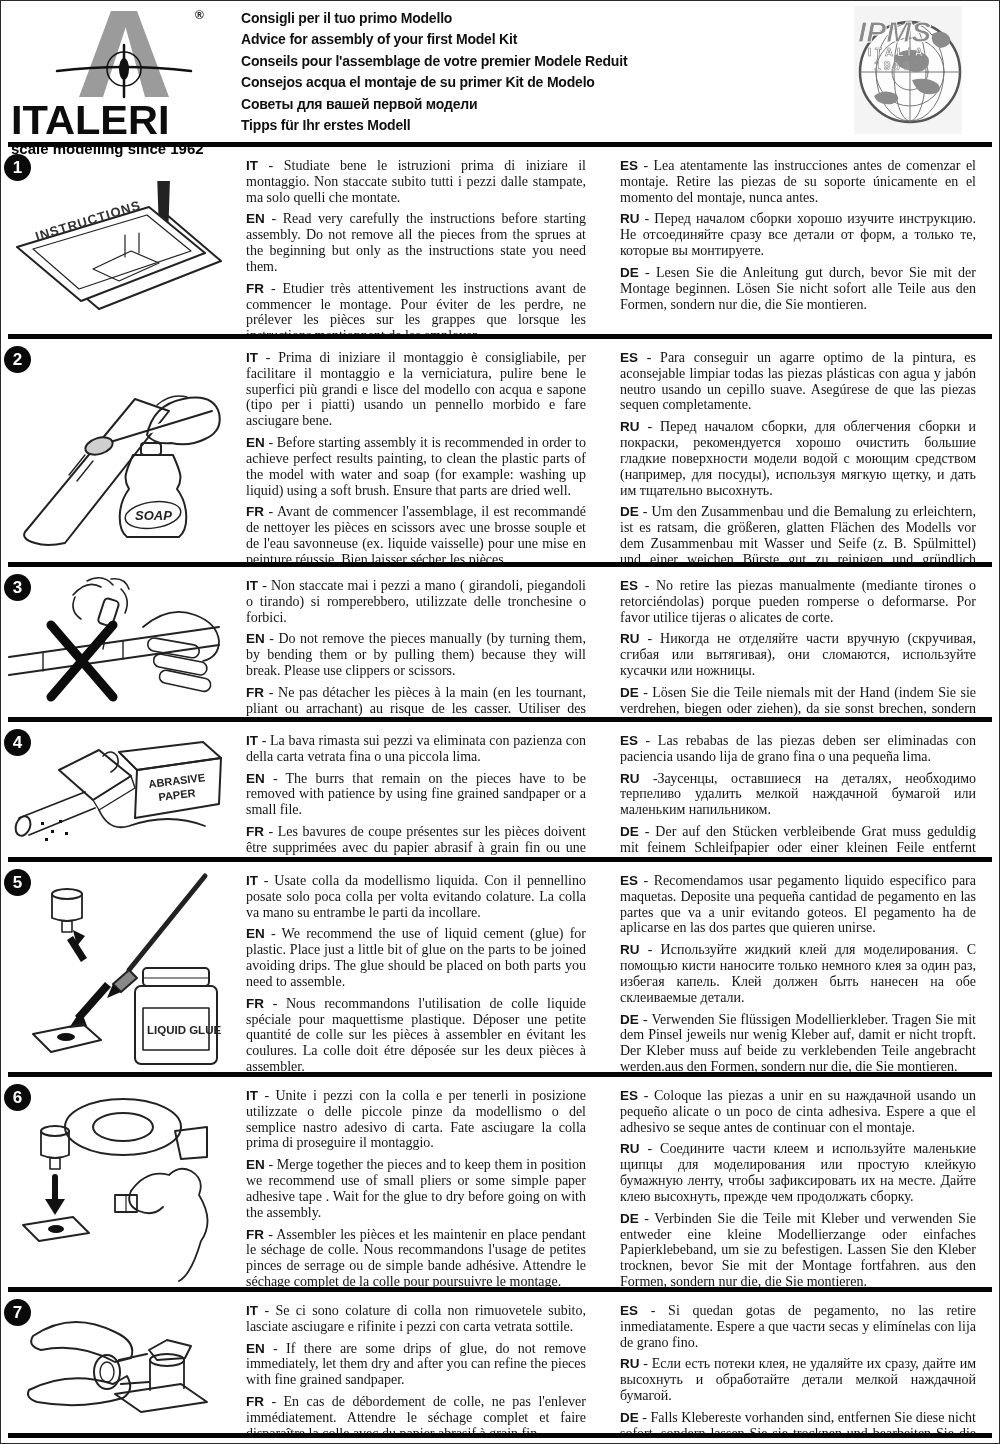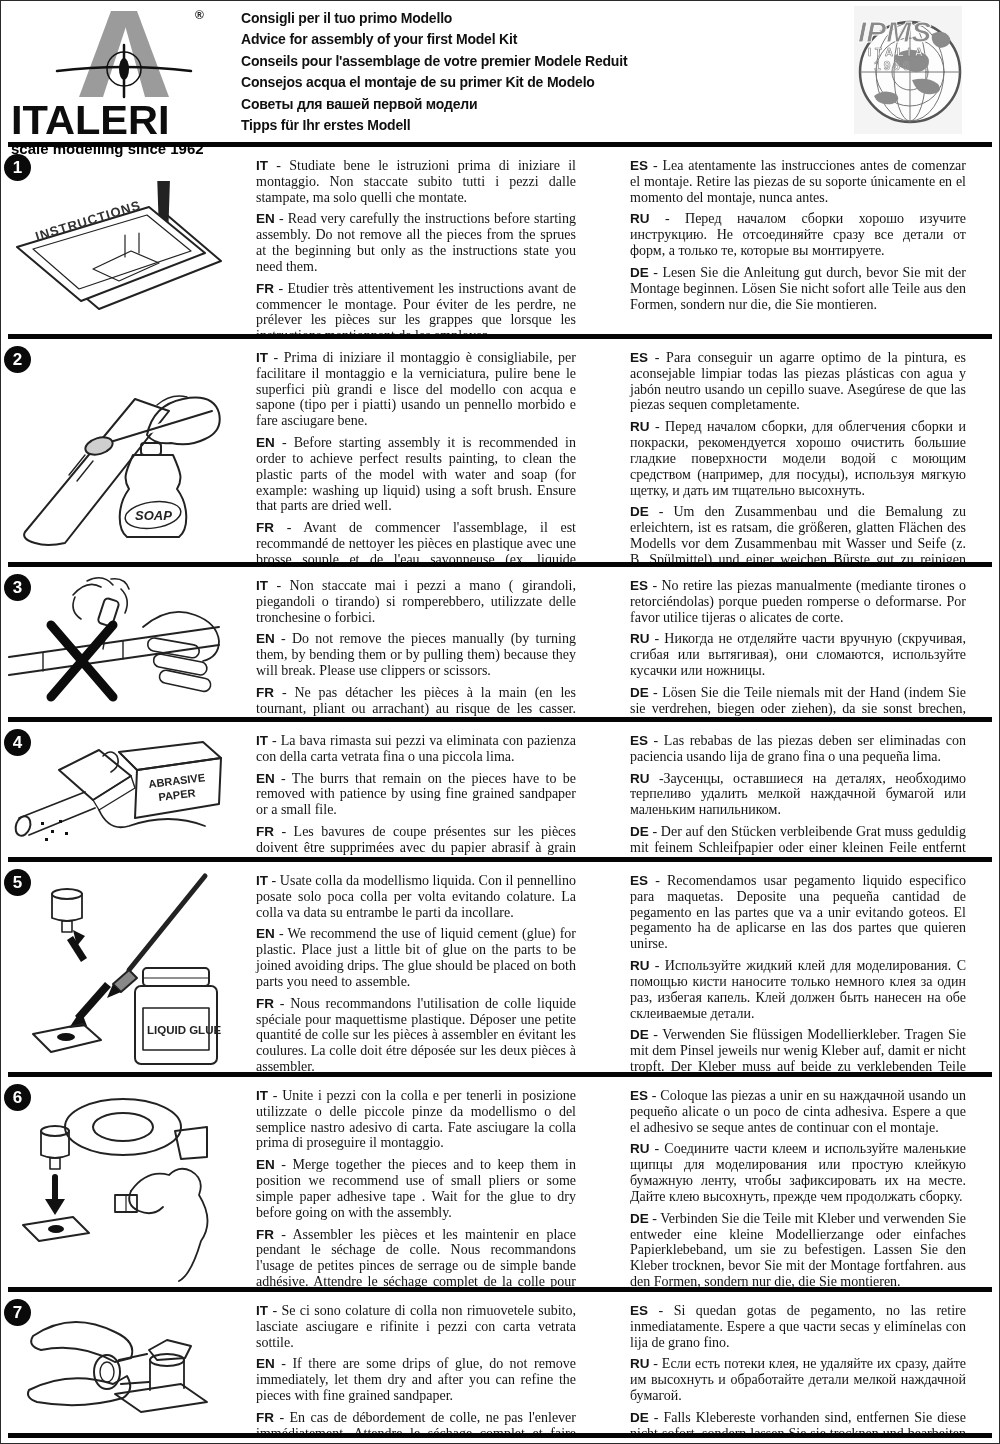--- a/index.html
+++ b/index.html
@@ -31,21 +31,21 @@
   .rule { height:5px; background:#050505; margin:0 7px; }
   .step { position:relative; display:flex; box-sizing:border-box; overflow:hidden; }
   .art-col { width:232px; flex:none; position:relative; }
   .badge {
     position:absolute; top:7px; left:3px; width:27px; height:27px; border-radius:50%;
     background:#0a0a0a; color:#fff; font-family:"Liberation Sans", sans-serif;
     font-weight:bold; font-size:17px; display:flex; align-items:center; justify-content:center;
   }
   .tcol { width:374px; flex:none; box-sizing:border-box; padding:11px 16px 0 8px; }
   .tcol-right { width:394px; padding-right:20px; }
-  .para { margin:0 15px 6px; font-size:14px; line-height:1.13; text-align:justify; }
+  .para { margin:0 5px 6px; font-size:14px; line-height:1.13; text-align:justify; }
   .lang { font-family:"Liberation Sans", sans-serif; font-weight:bold; font-size:13.5px; }
   
   .art path, .art line, .art polyline, .art polygon, .art rect, .art ellipse, .art circle {
     stroke:#222; fill:none; stroke-width:2; stroke-linecap:round; stroke-linejoin:round;
   }
   .art .fillb { fill:#111; stroke:none; }
   .art text { stroke:none; fill:#222; }
   .art .thick { stroke-width:9; stroke:#0c0c0c; }
   .art .arrow { fill:#111; stroke:none; }
   .sans-sm { font-family:"Liberation Sans", sans-serif; font-weight:bold; }
@@ -142,21 +142,21 @@
         <path d="M150,58 q14,-12 30,-8" style="stroke-width:1.4"></path>
         <rect x="134" y="96" width="20" height="12" rx="3"></rect>
         <path d="M126,108 C118,126 116,132 122,142 C110,158 110,182 120,190 L172,190 C182,182 182,158 170,142 C176,132 174,126 166,108 Z"></path>
         <ellipse cx="146" cy="168" rx="28" ry="13" transform="rotate(-8 146 168)" style="stroke-width:1.5"></ellipse>
         <text x="128" y="173" font-size="13" font-style="italic" class="sans-sm">SOAP</text>
       </svg>
     </div>
     <div class="tcol">
       <p class="para"><b class="lang">IT</b><span> - Prima di iniziare il montaggio è consigliabile, per facilitare il montaggio e la verniciatura, pulire bene le superfici più grandi e lisce del modello con acqua e sapone (tipo per i piatti) usando un pennello morbido e fare asciugare bene.</span></p>
       <p class="para"><b class="lang">EN</b><span> - Before starting assembly it is recommended in order to achieve perfect results painting, to clean the plastic parts of the model with water and soap (for example: washing up liquid) using a soft brush. Ensure that parts are dried well.</span></p>
-      <p class="para"><b class="lang">FR</b><span> - Avant de commencer l'assemblage, il est recommandé de nettoyer les pièces en plastique avec une brosse souple et de l'eau savonneuse (ex. liquide vaisselle) pour une mise en peinture réussie. Bien laisser sécher les pièces.</span></p>
+      <p class="para"><b class="lang">FR</b><span> - Avant de commencer l'assemblage, il est recommandé de nettoyer les pièces en scissors avec une brosse souple et de l'eau savonneuse (ex. liquide vaisselle) pour une mise en peinture réussie. Bien laisser sécher les pièces.</span></p>
     </div>
     <div class="tcol tcol-right">
       <p class="para"><b class="lang">ES</b><span> - Para conseguir un agarre optimo de la pintura, es aconsejable limpiar todas las piezas plásticas con agua y jabón neutro usando un cepillo suave. Asegúrese de que las piezas sequen completamente.</span></p>
       <p class="para"><b class="lang">RU</b><span> - Перед началом сборки, для облегчения сборки и покраски, рекомендуется хорошо очистить большие гладкие поверхности модели водой с моющим средством (например, для посуды), используя мягкую щетку, и дать им тщательно высохнуть.</span></p>
       <p class="para"><b class="lang">DE</b><span> - Um den Zusammenbau und die Bemalung zu erleichtern, ist es ratsam, die größeren, glatten Flächen des Modells vor dem Zusammenbau mit Wasser und Seife (z. B. Spülmittel) und einer weichen Bürste gut zu reinigen und gründlich trocknen zu lassen.</span></p>
     </div>
   </section>
 
   <div class="rule"></div>
 
@@ -248,21 +248,21 @@
         <polygon points="120,104 104,118 112,126 128,112" style="fill:#888"></polygon>
         <path d="M104,118 L98,132 L112,126 Z" class="fillb"></path>
         <rect x="134" y="102" width="66" height="18" rx="4"></rect>
         <line x1="134" y1="112" x2="200" y2="112" style="stroke-width:1.2"></line>
         <rect x="126" y="120" width="82" height="78" rx="6"></rect>
         <rect x="134" y="142" width="66" height="42" style="stroke-width:1.6"></rect>
         <text x="138" y="168" font-size="11.5" class="sans-sm">LIQUID GLUE</text>
       </svg>
     </div>
     <div class="tcol">
-      <p class="para"><b class="lang">IT</b><span> - Usate colla da modellismo liquida. Con il pennellino posate solo poca colla per volta evitando colature. La colla va data su entrambe le parti da incollare.</span></p>
+      <p class="para"><b class="lang">IT</b><span> - Usate colla da modellismo liquida. Con il pennellino posate solo poca colla per volta evitando colature. La colla va mano su entrambe le parti da incollare.</span></p>
       <p class="para"><b class="lang">EN</b><span> - We recommend the use of liquid cement (glue) for plastic. Place just a little bit of glue on the parts to be joined avoiding drips. The glue should be placed on both parts you need to assemble.</span></p>
       <p class="para"><b class="lang">FR</b><span> - Nous recommandons l'utilisation de colle liquide spéciale pour maquettisme plastique. Déposer une petite quantité de colle sur les pièces à assembler en évitant les coulures. La colle doit étre déposée sur les deux pièces à assembler.</span></p>
     </div>
     <div class="tcol tcol-right">
       <p class="para"><b class="lang">ES</b><span> - Recomendamos usar pegamento liquido especifico para maquetas. Deposite una pequeña cantidad de pegamento en las partes que va a unir evitando goteos. El pegamento ha de aplicarse en las dos partes que quieren unirse.</span></p>
       <p class="para"><b class="lang">RU</b><span> - Используйте жидкий клей для моделирования. С помощью кисти наносите только немного клея за один раз, избегая капель. Клей должен быть нанесен на обе склеиваемые детали.</span></p>
       <p class="para"><b class="lang">DE</b><span> - Verwenden Sie flüssigen Modellierkleber. Tragen Sie mit dem Pinsel jeweils nur wenig Kleber auf, damit er nicht tropft. Der Kleber muss auf beide zu verklebenden Teile angebracht werden.aus den Formen, sondern nur die, die Sie montieren.</span></p>
     </div>
   </section>
 

